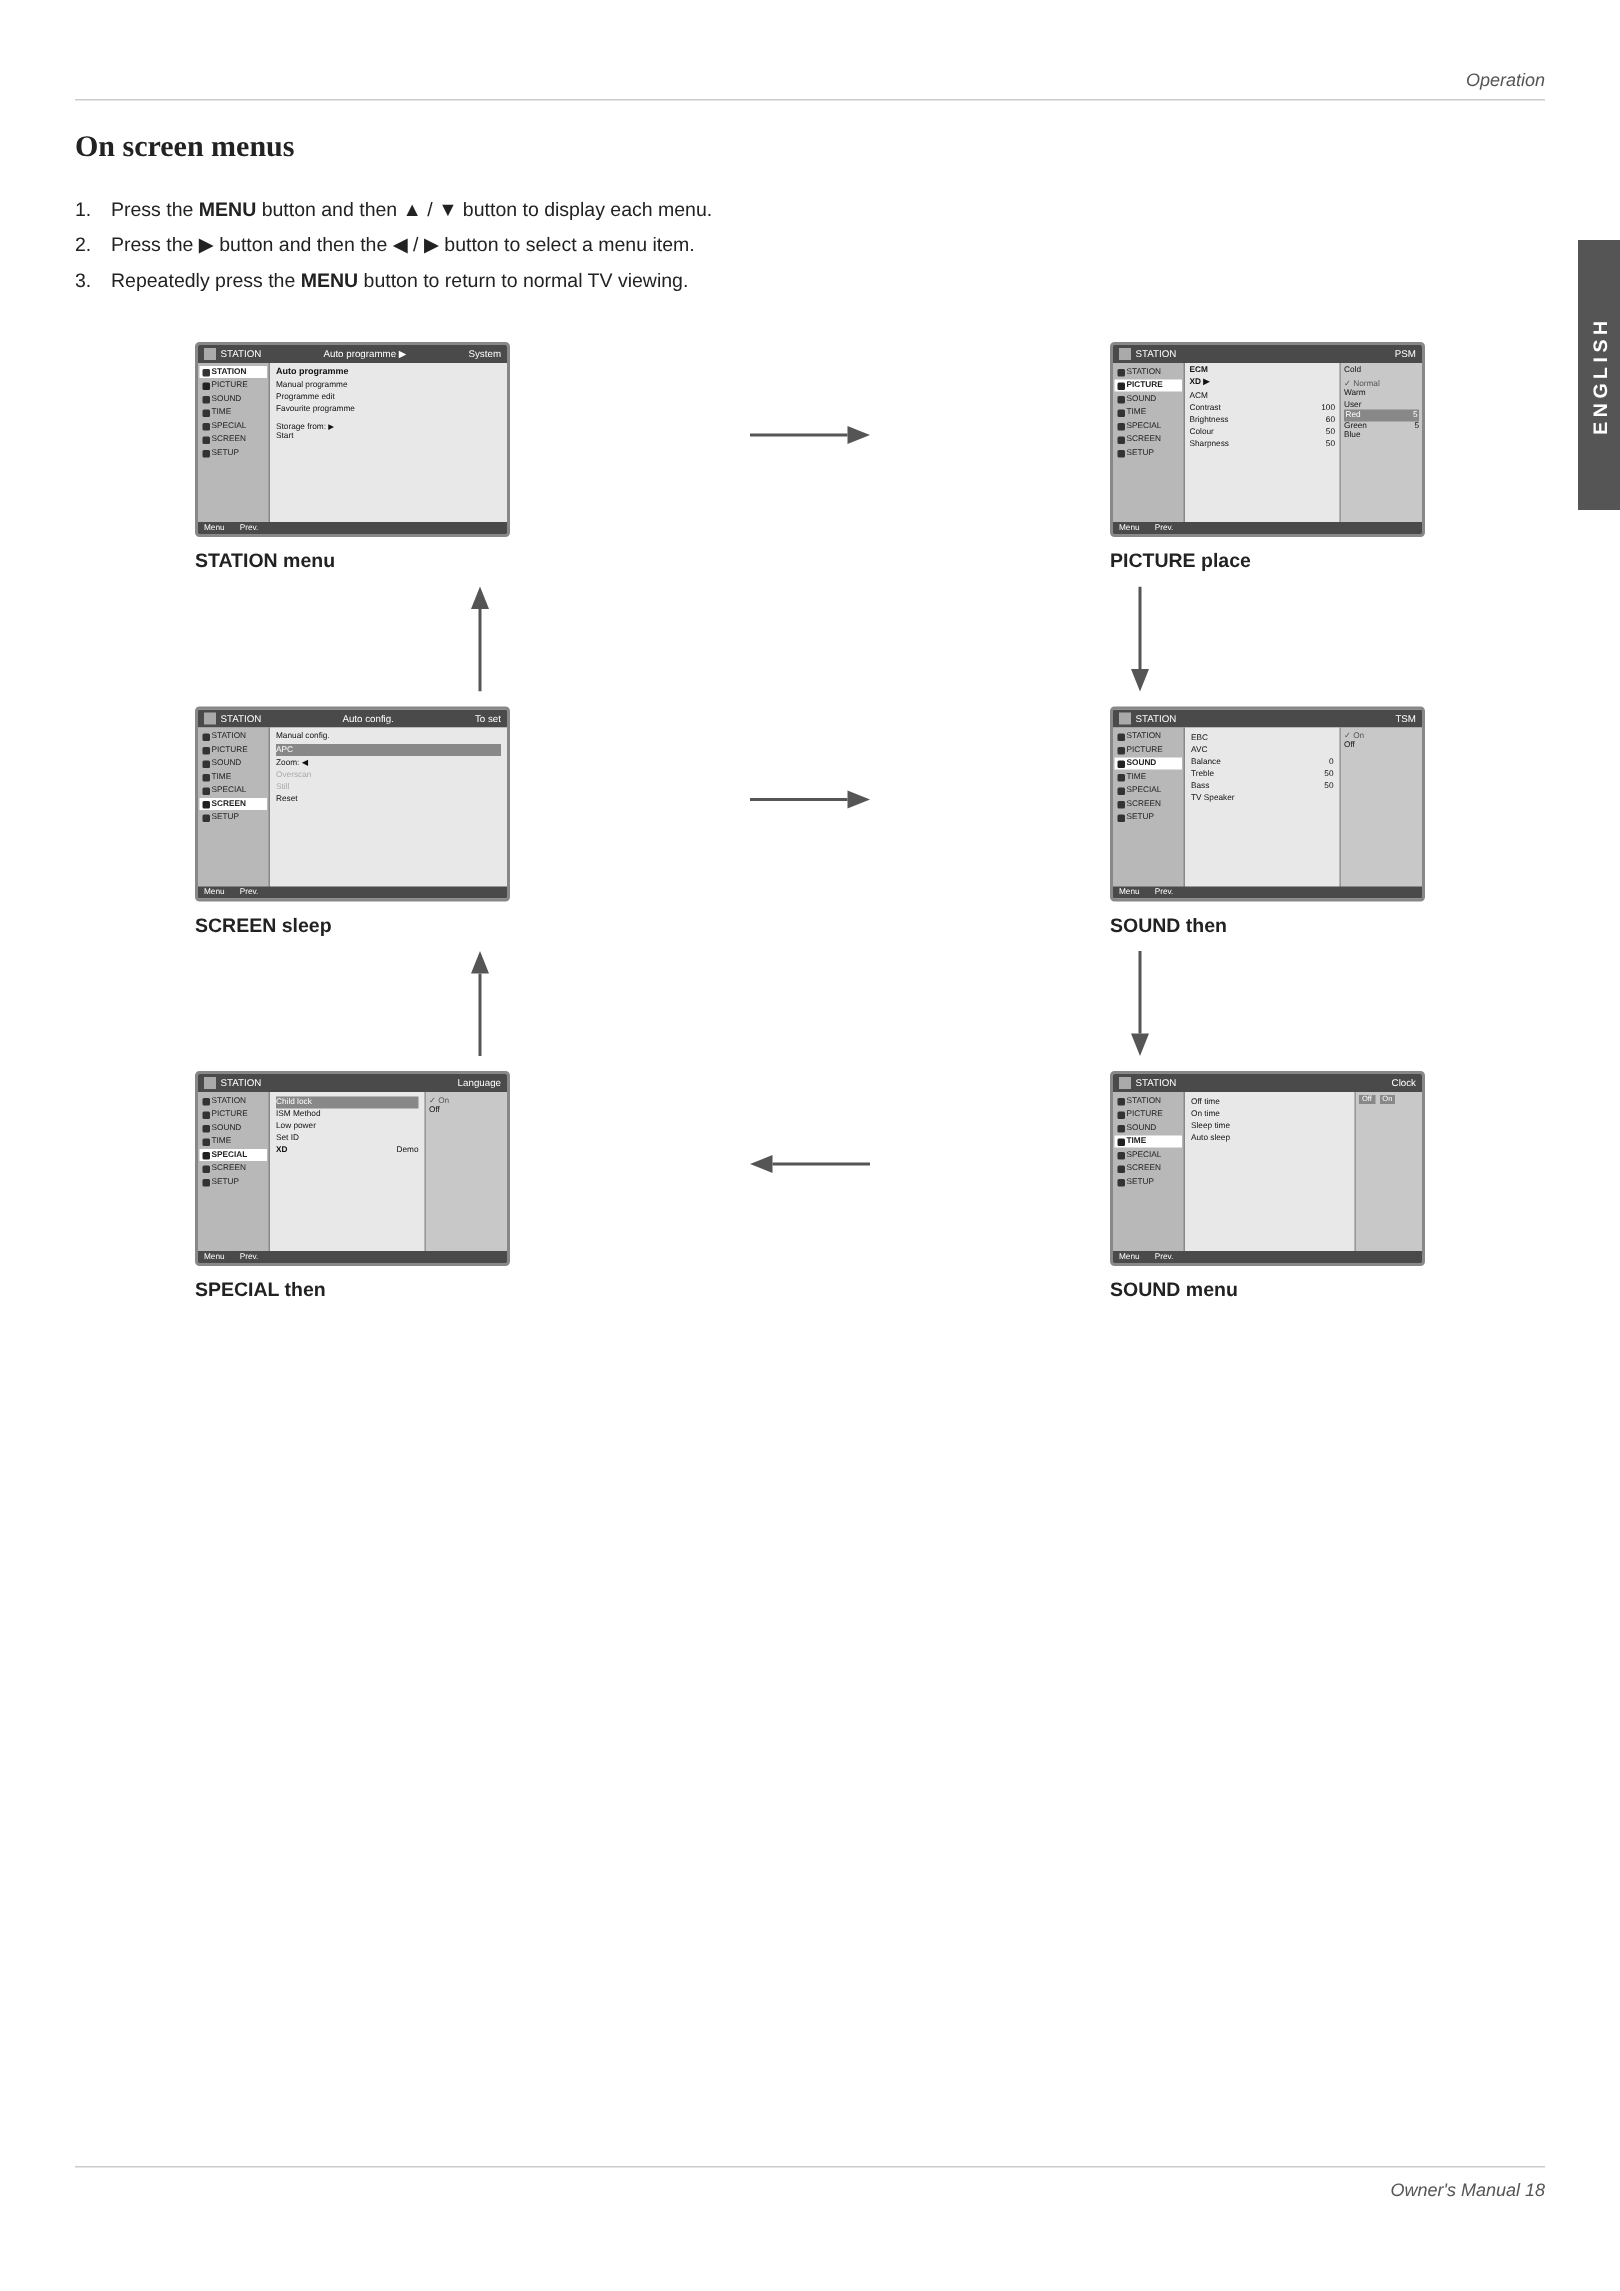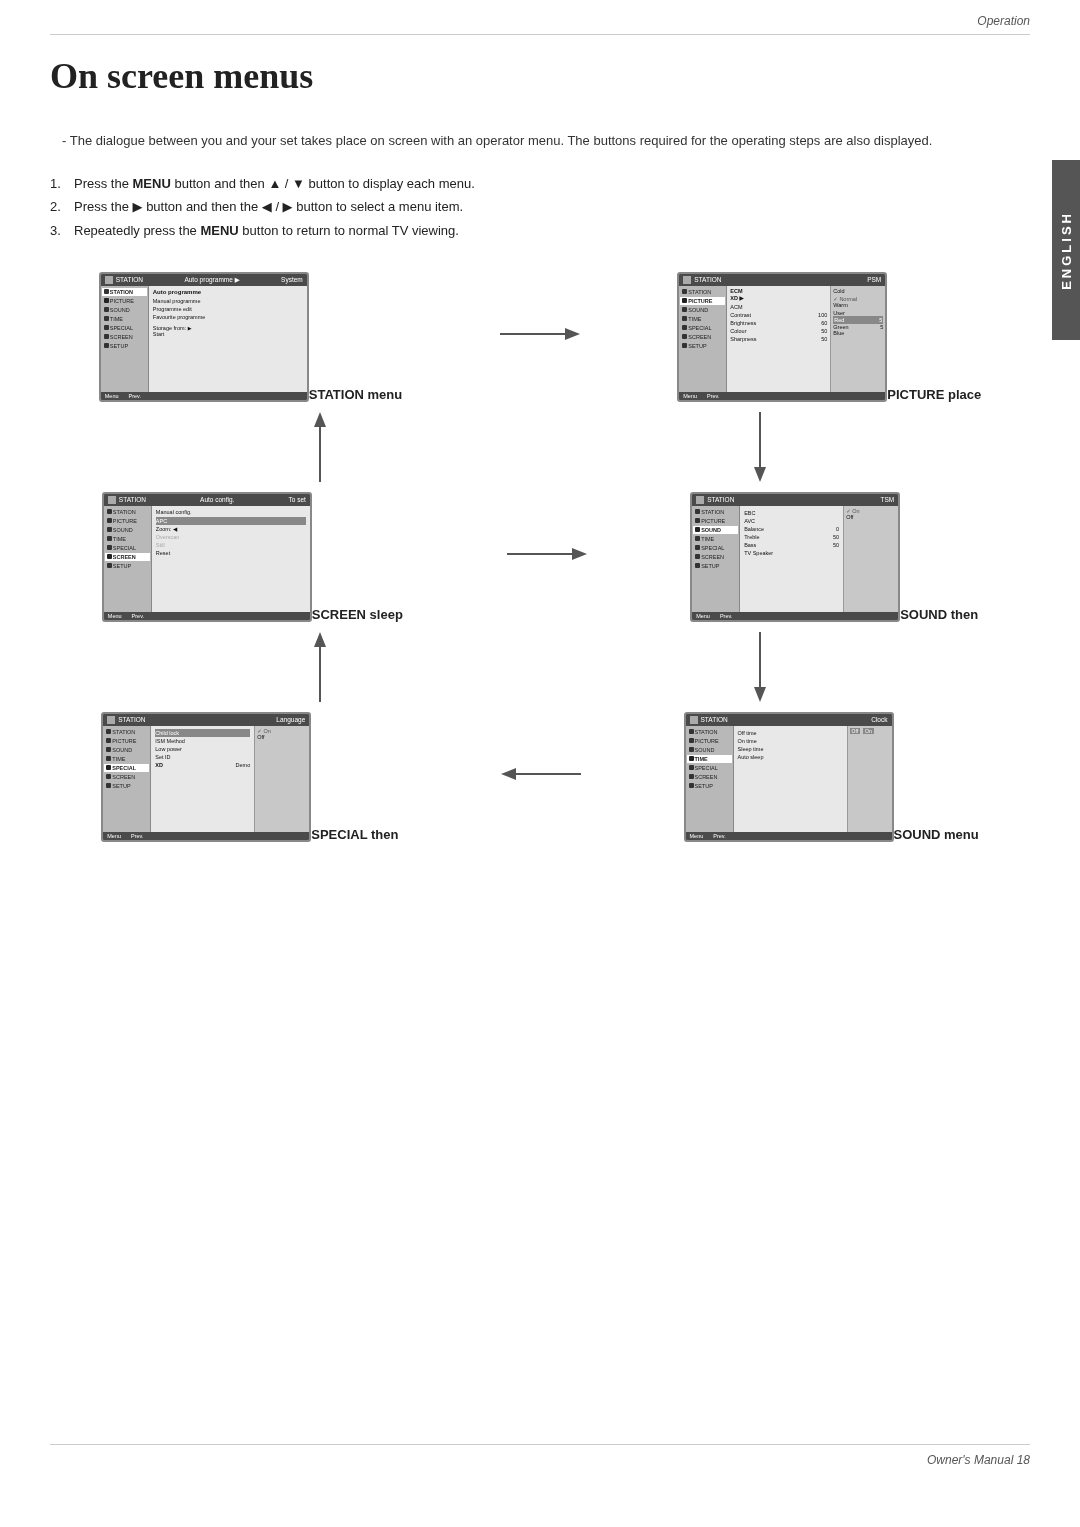--- a/index.html
+++ b/index.html
@@ -30,38 +30,38 @@
       font-size: 13px;
       font-weight: bold;
       letter-spacing: 3px;
       writing-mode: vertical-rl;
       text-orientation: mixed;
       transform: rotate(180deg);
     }
 
     
     .top-section {
-      padding: 14px 50px 0 50px;
+      padding: 46px 50px 0 50px;
     }
     .breadcrumb {
       text-align: right;
       font-size: 12px;
       color: #555;
       font-style: italic;
       border-bottom: 1px solid #ccc;
       padding-bottom: 6px;
       margin-bottom: 20px;
     }
 
     
     .page-title {
-      font-size: 36px;
+      font-size: 20px;
       font-weight: bold;
       color: #222;
-      margin-bottom: 34px;
+      margin-bottom: 18px;
       font-family: 'Times New Roman', serif;
     }
 
     
     .intro-text {
       font-size: 13px;
       color: #333;
       margin-bottom: 20px;
       padding-left: 12px;
       line-height: 1.6;
@@ -103,22 +103,22 @@
     .diagram-row {
       display: flex;
       justify-content: space-around;
       align-items: flex-start;
       margin-bottom: 0;
       position: relative;
     }
 
     .diagram-block {
       display: flex;
-      flex-direction: row;
-      align-items: flex-end;
+      flex-direction: column;
+      align-items: flex-start;
     }
 
     
     .screen-mock {
       width: 210px;
       height: 130px;
       background: #d0d0d0;
       border: 2px solid #888;
       border-radius: 3px;
       overflow: hidden;
@@ -243,23 +243,20 @@
 
 <div class="side-tab">
   <span class="side-tab-text">ENGLISH</span>
 </div>
 
 <div class="top-section">
   <div class="breadcrumb">Operation</div>
 
   <div class="page-title">On screen menus</div>
 
-  <div class="intro-text">
-    - <span>The dialogue between you and your set takes place on screen with an operator menu. The buttons required for the operating steps are also displayed.</span>
-  </div>
 
 
   <ol class="menu-steps">
     <li>Press the <span class="bold">MENU</span> button and then ▲ / ▼ button to display each menu.</li>
     <li>Press the ▶ button and then the ◀ / ▶ button to select a menu item.</li>
     <li>Repeatedly press the <span class="bold">MENU</span> button to return to normal TV viewing.</li>
   </ol>
 </div>
 
 <div class="diagrams-area">

